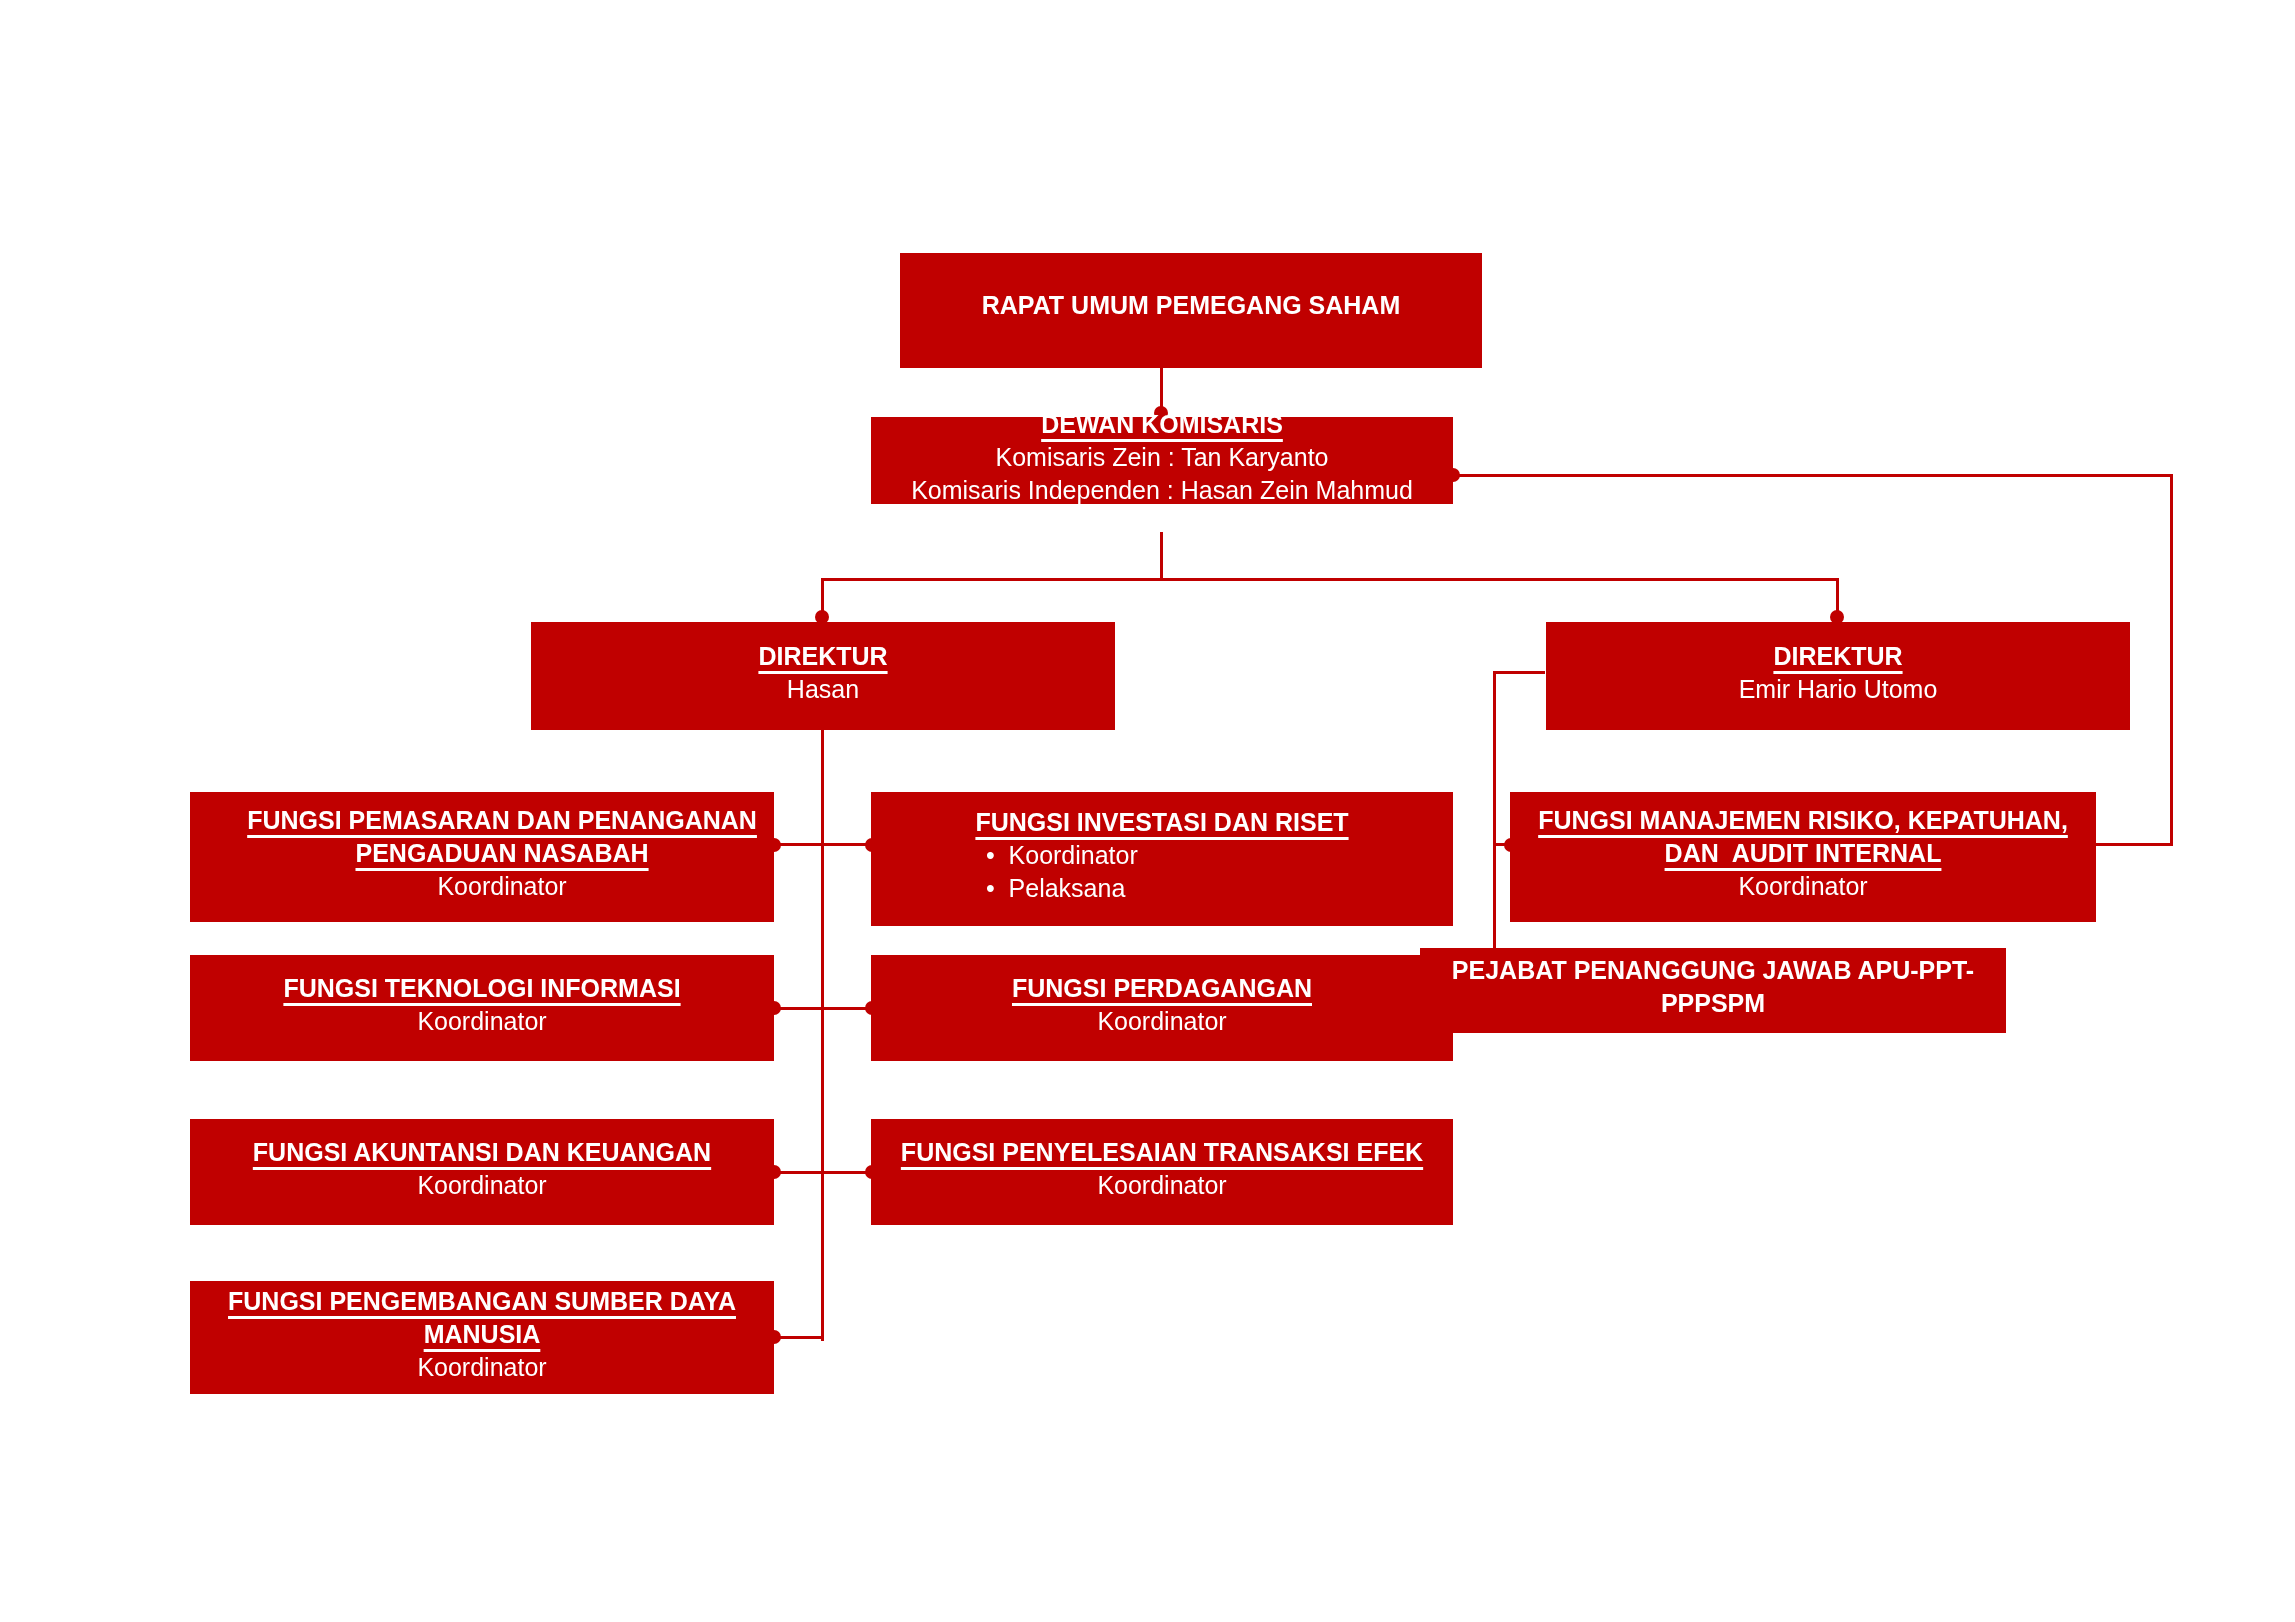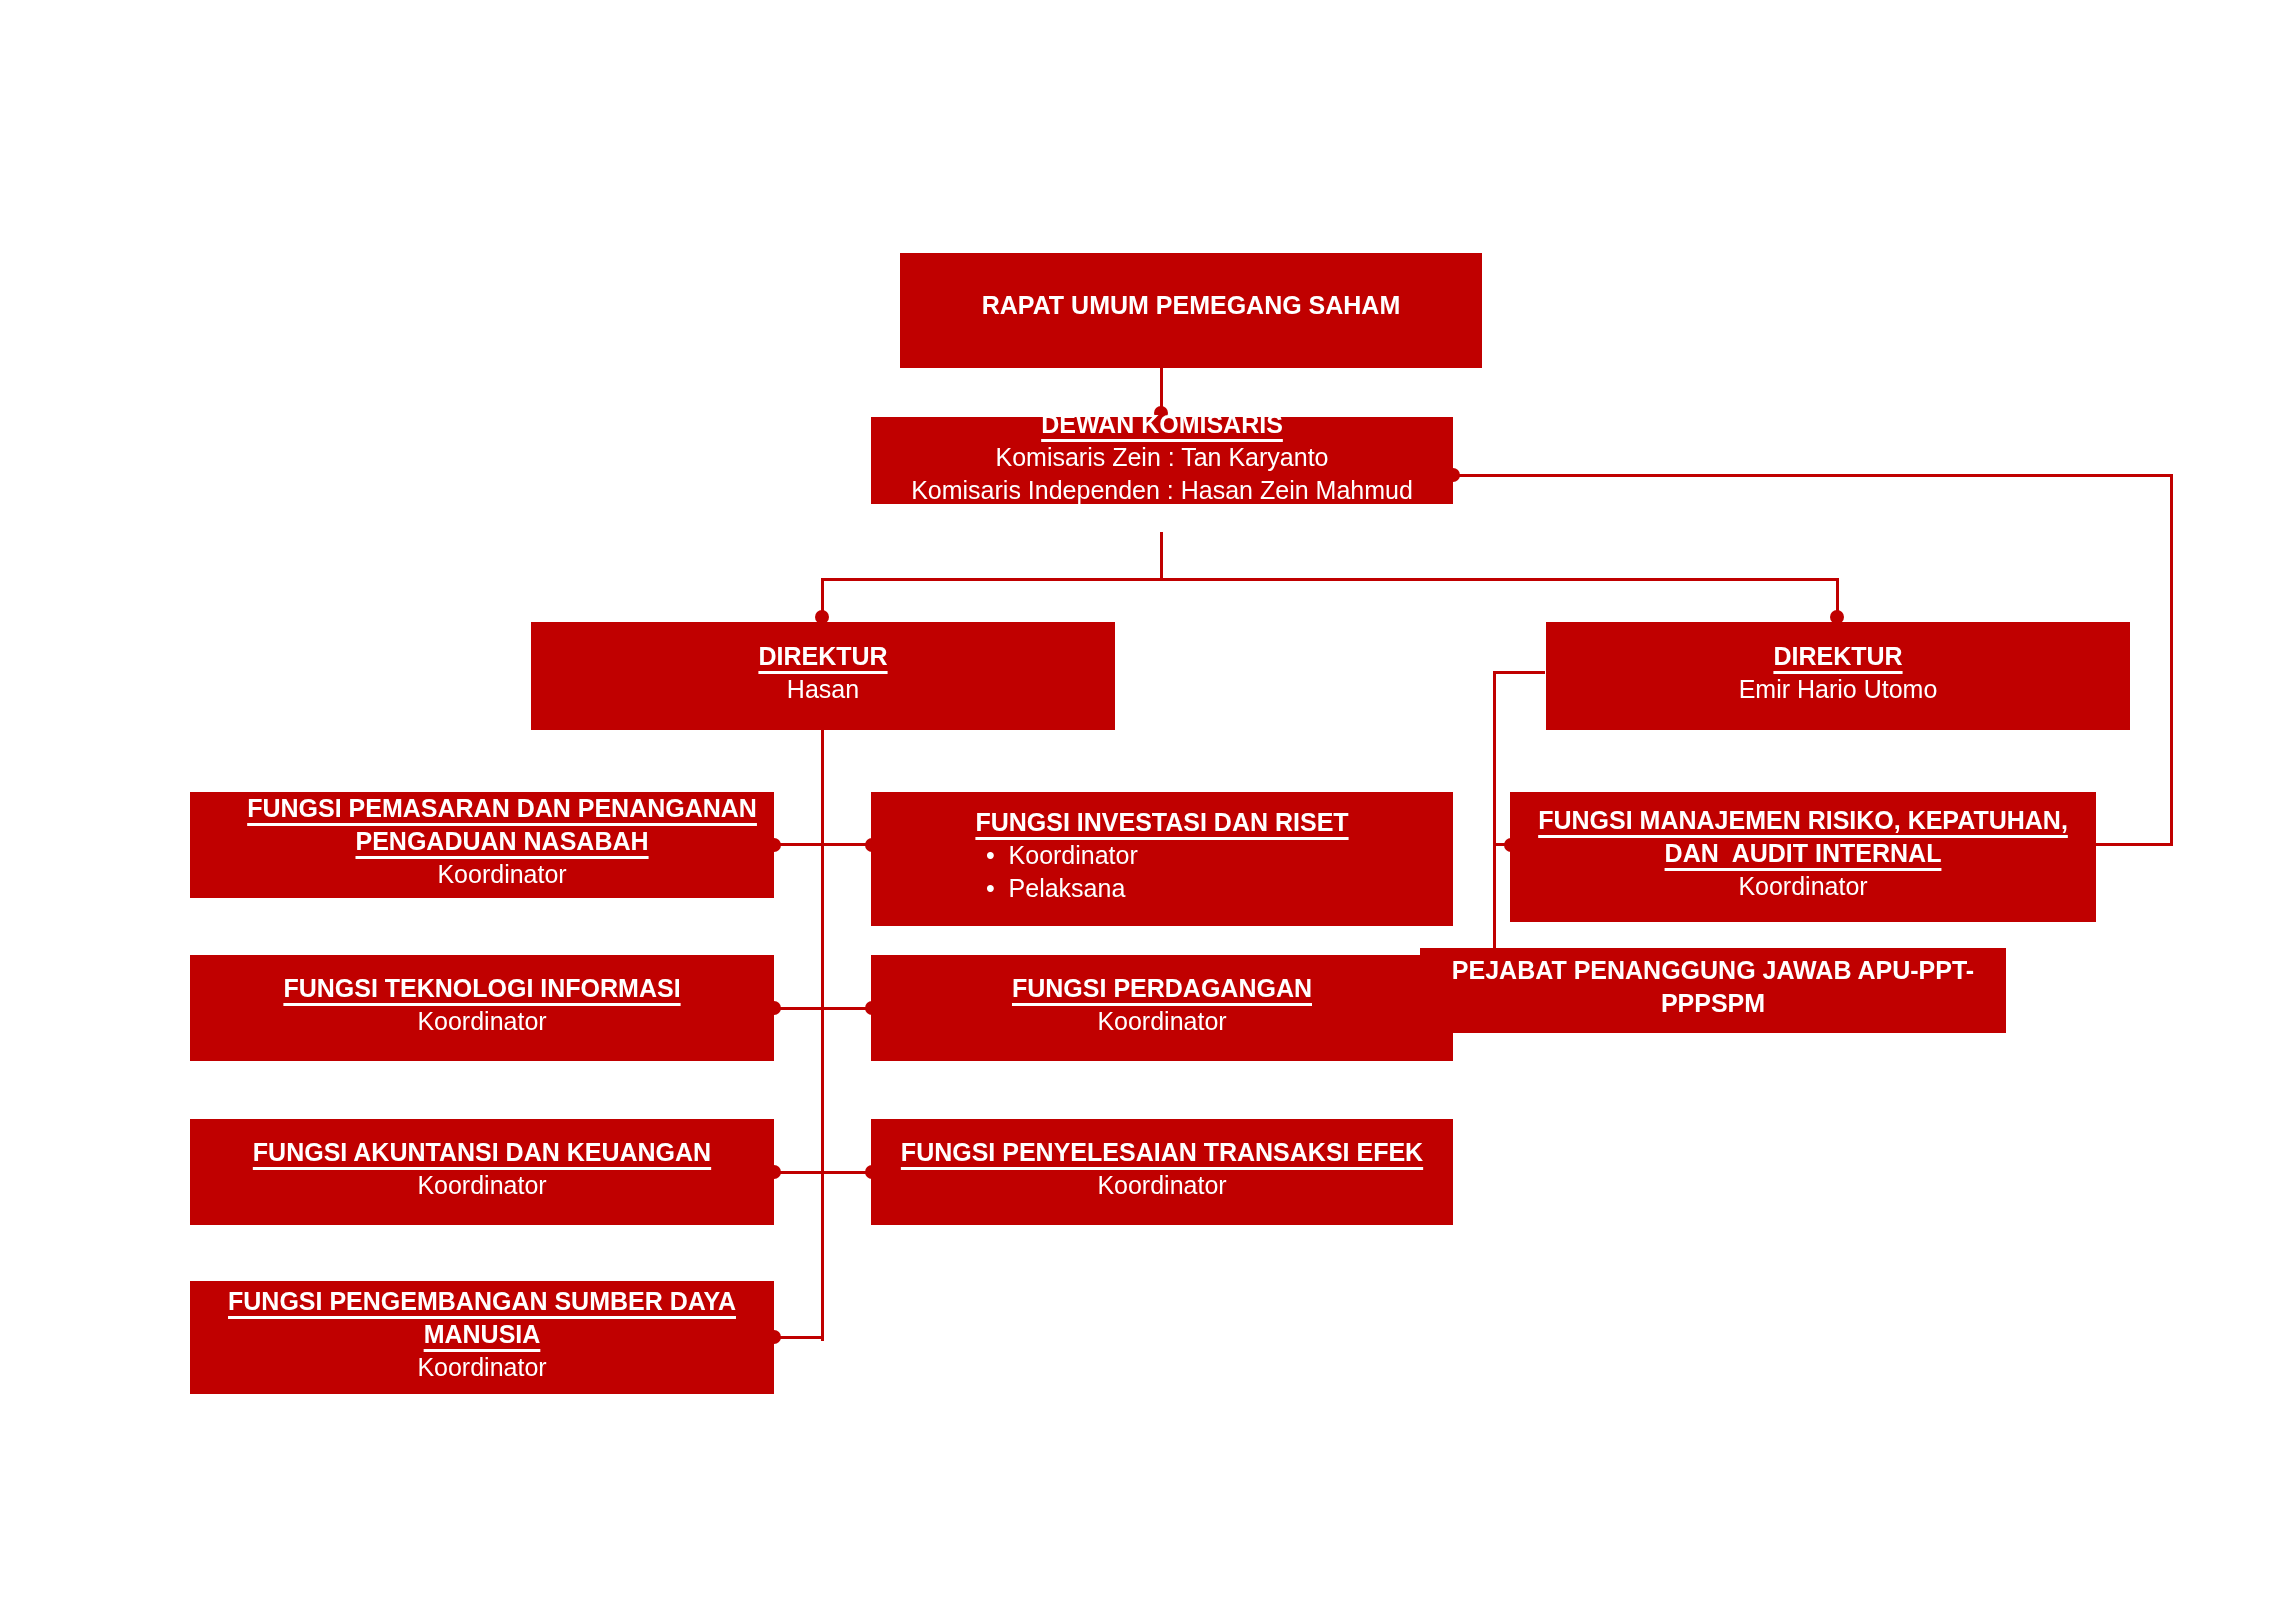--- a/index.html
+++ b/index.html
@@ -121,21 +121,21 @@
   <div class="node" style="left:531px; top:622px; width:584px; height:108px;">
     <div class="title u">DIREKTUR</div>
     <div class="sub">Hasan</div>
   </div>
 
   <div class="node" style="left:1546px; top:622px; width:584px; height:108px;">
     <div class="title u">DIREKTUR</div>
     <div class="sub">Emir Hario Utomo</div>
   </div>
 
-  <div class="node" style="left:190px; top:792px; width:584px; height:106px;padding-left:44px;">
+  <div class="node" style="left:190px; top:792px; width:584px; height:130px;padding-left:44px;">
     <div class="title u">FUNGSI PEMASARAN DAN PENANGANAN
 PENGADUAN NASABAH</div>
     <div class="sub">Koordinator</div>
   </div>
 
   <div class="node" style="left:190px; top:955px; width:584px; height:106px;">
     <div class="title u">FUNGSI TEKNOLOGI INFORMASI</div>
     <div class="sub">Koordinator</div>
   </div>
 

